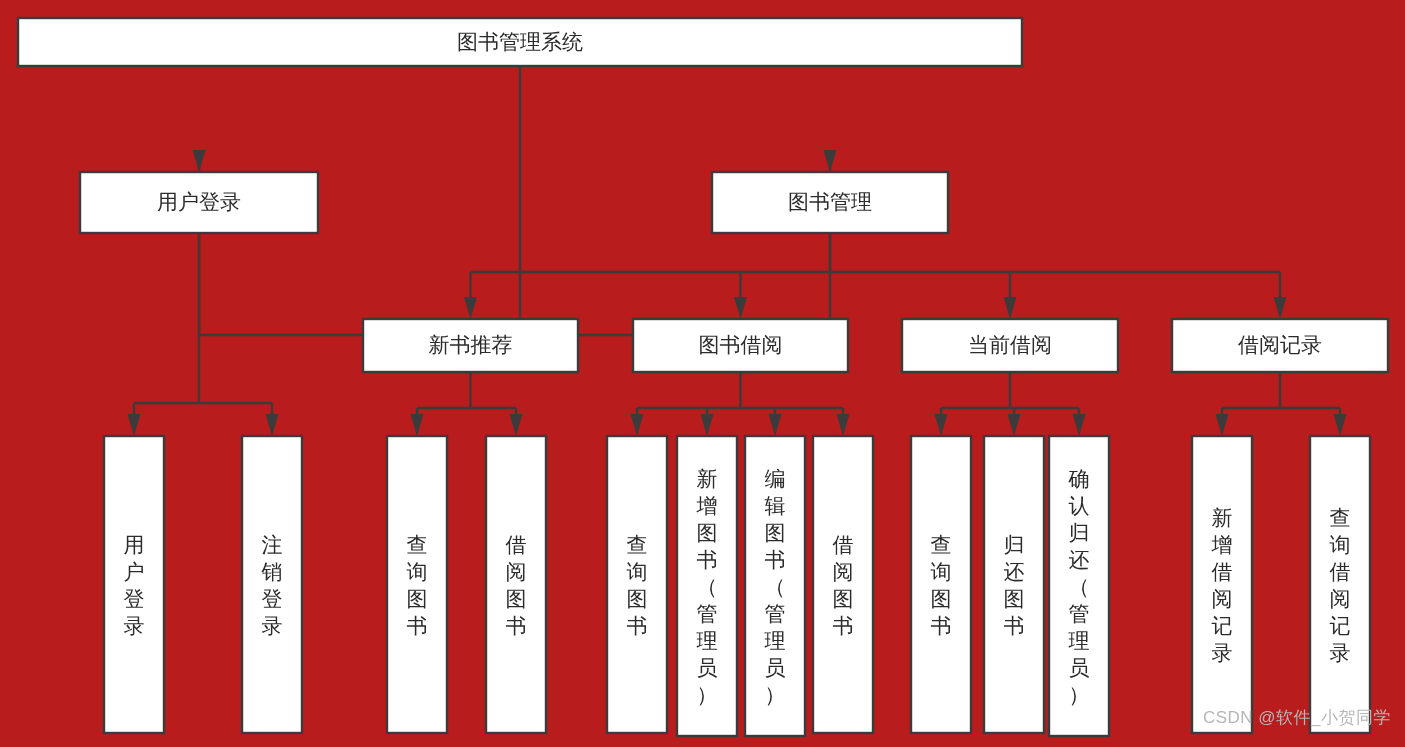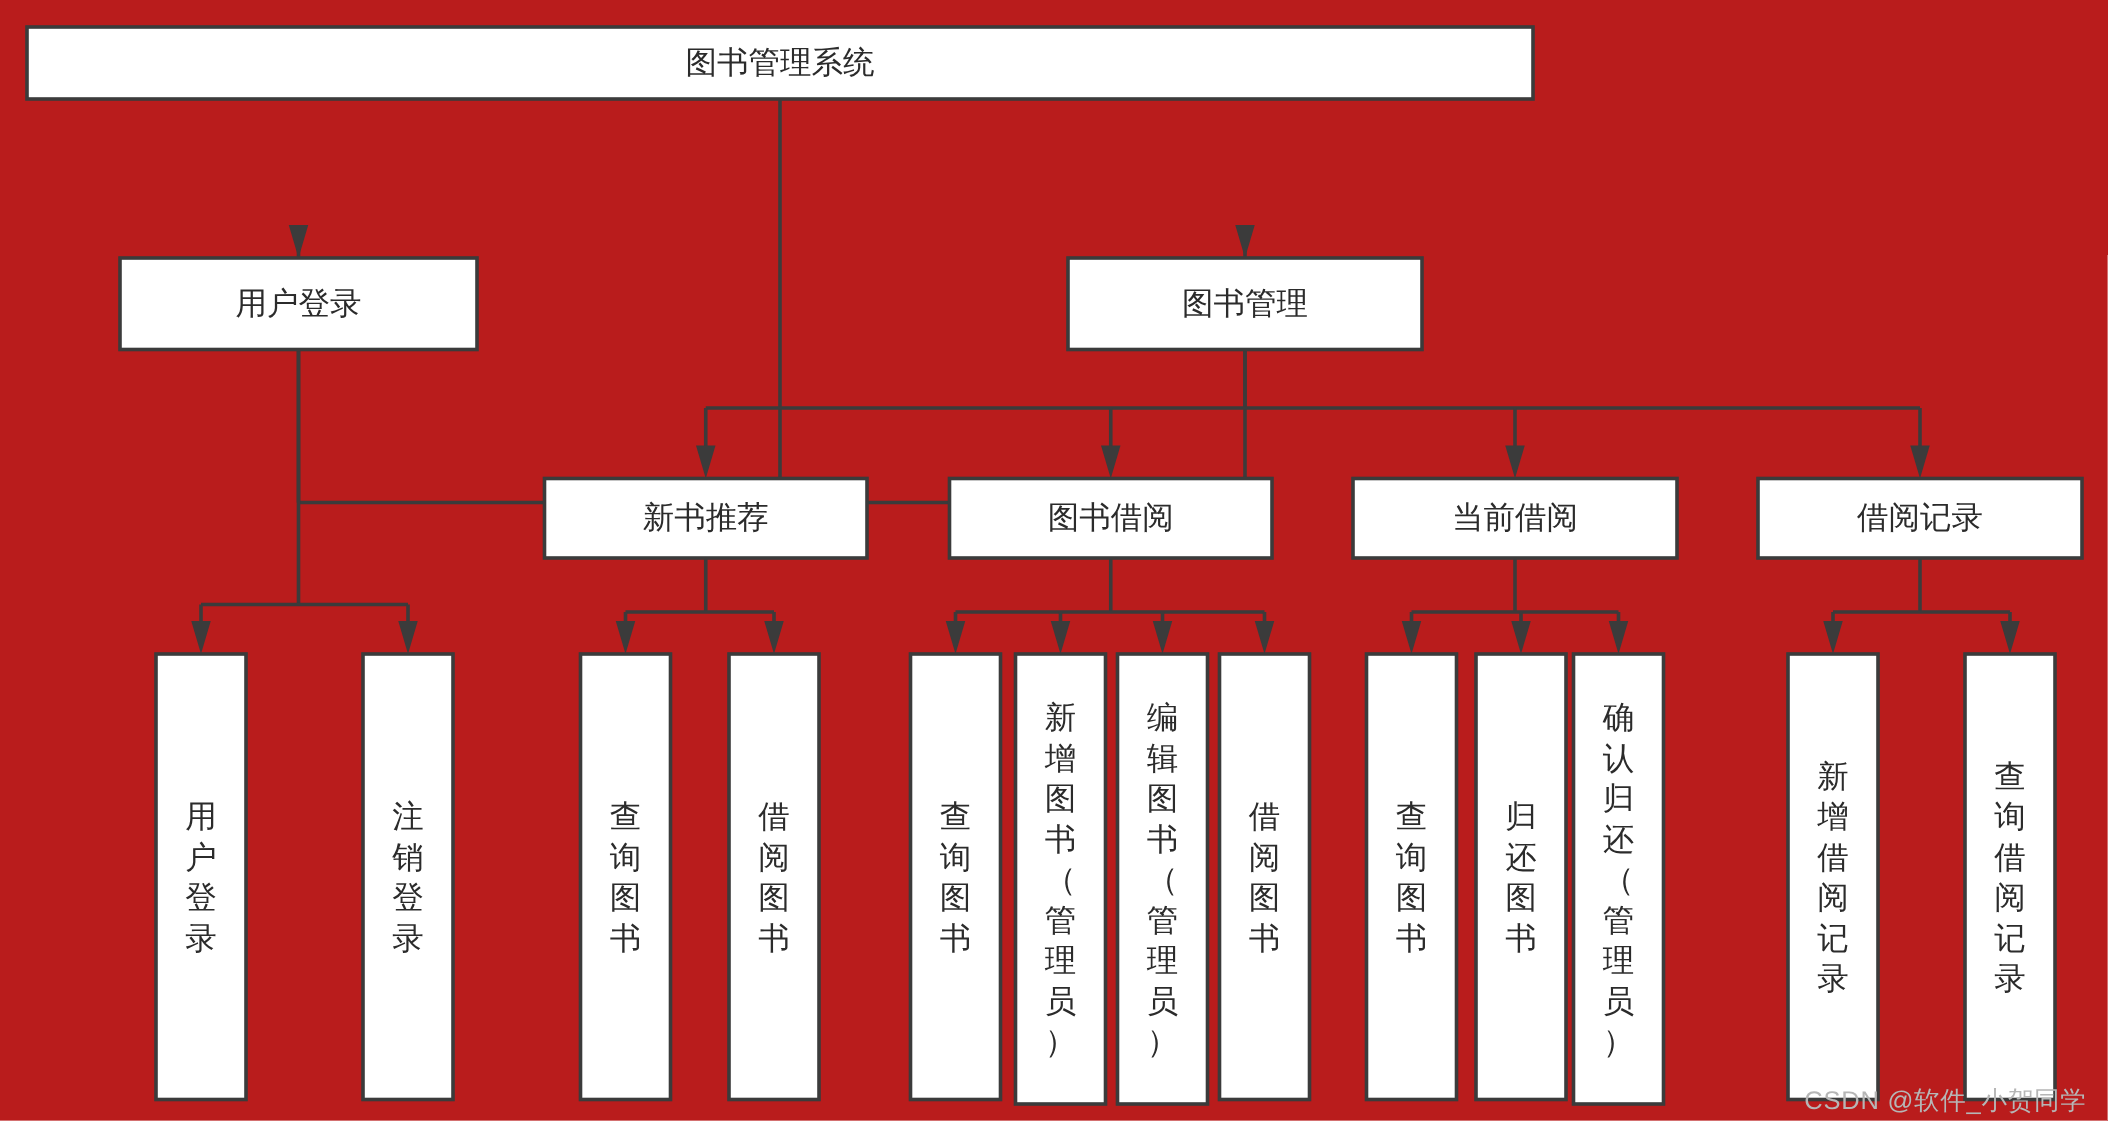--- a/index.html
+++ b/index.html
@@ -53,21 +53,21 @@
   }
   .node-label-v {
     font-family: "Liberation Sans", "DejaVu Sans", sans-serif;
     fill: #2b2b2b;
     font-size: 21px;
     text-anchor: middle;
   }
   .watermark-text {
     position: absolute;
     right: 14px;
-    bottom: 2px;
+    bottom: 18px;
     font-family: "Liberation Sans", "DejaVu Sans", sans-serif;
     font-size: 17px;
     color: #b6b6b6;
     white-space: nowrap;
     letter-spacing: 0.5px;
     pointer-events: none;
     user-select: none;
   }
 </style>
 </head>

